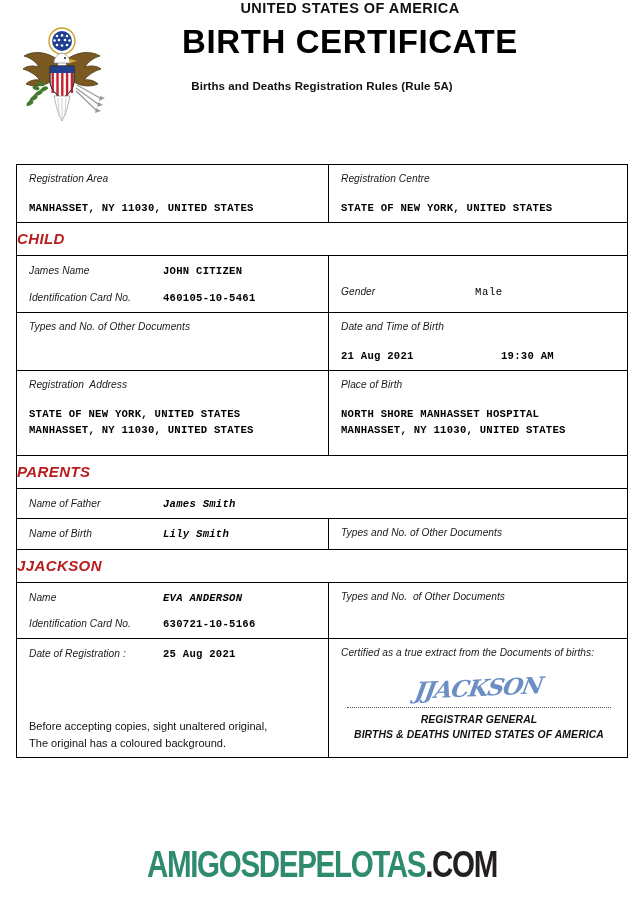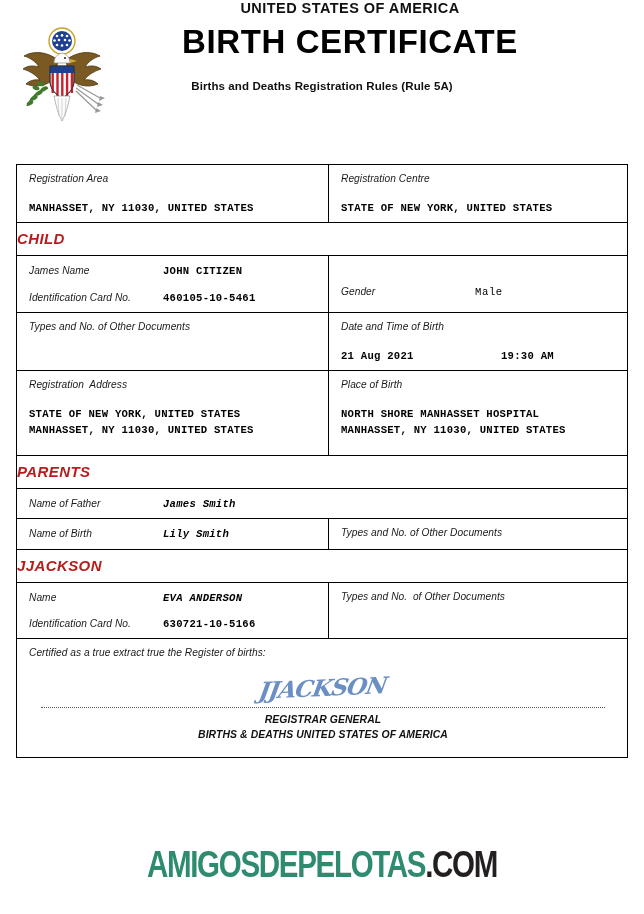--- a/index.html
+++ b/index.html
@@ -281,23 +281,33 @@
         <span class="lbl">Identification Card No.</span>
         <span class="val">630721-10-5166</span>
       </div>
     </div>
     <div class="cell right">
       <div class="lbl">Types and No.  of Other Documents</div>
     </div>
   </div>
 
   <div class="row">
+    <div class="cell left reg-cell">
+      <div class="inline">
+        <span class="lbl">Date of Registration :</span>
+        <span class="val">25 Aug 2021</span>
+      </div>
+      <div class="reg-foot">
+        <div>Before accepting copies, sight unaltered original,</div>
+        <div>The original has a coloured background.</div>
+      </div>
+    </div>
 
     <div class="cell right cert-cell">
-      <div class="lbl">Certified as a true extract true the Register of births:</div>
+      <div class="lbl">Certified as a true extract from the Documents of births:</div>
       <div class="sig">JJACKSON</div>
       <div class="dots"></div>
       <div class="reg-title">
         <div>REGISTRAR GENERAL</div>
         <div>BIRTHS &amp; DEATHS UNITED STATES OF AMERICA</div>
       </div>
     </div>
   </div>
 
 </div>

